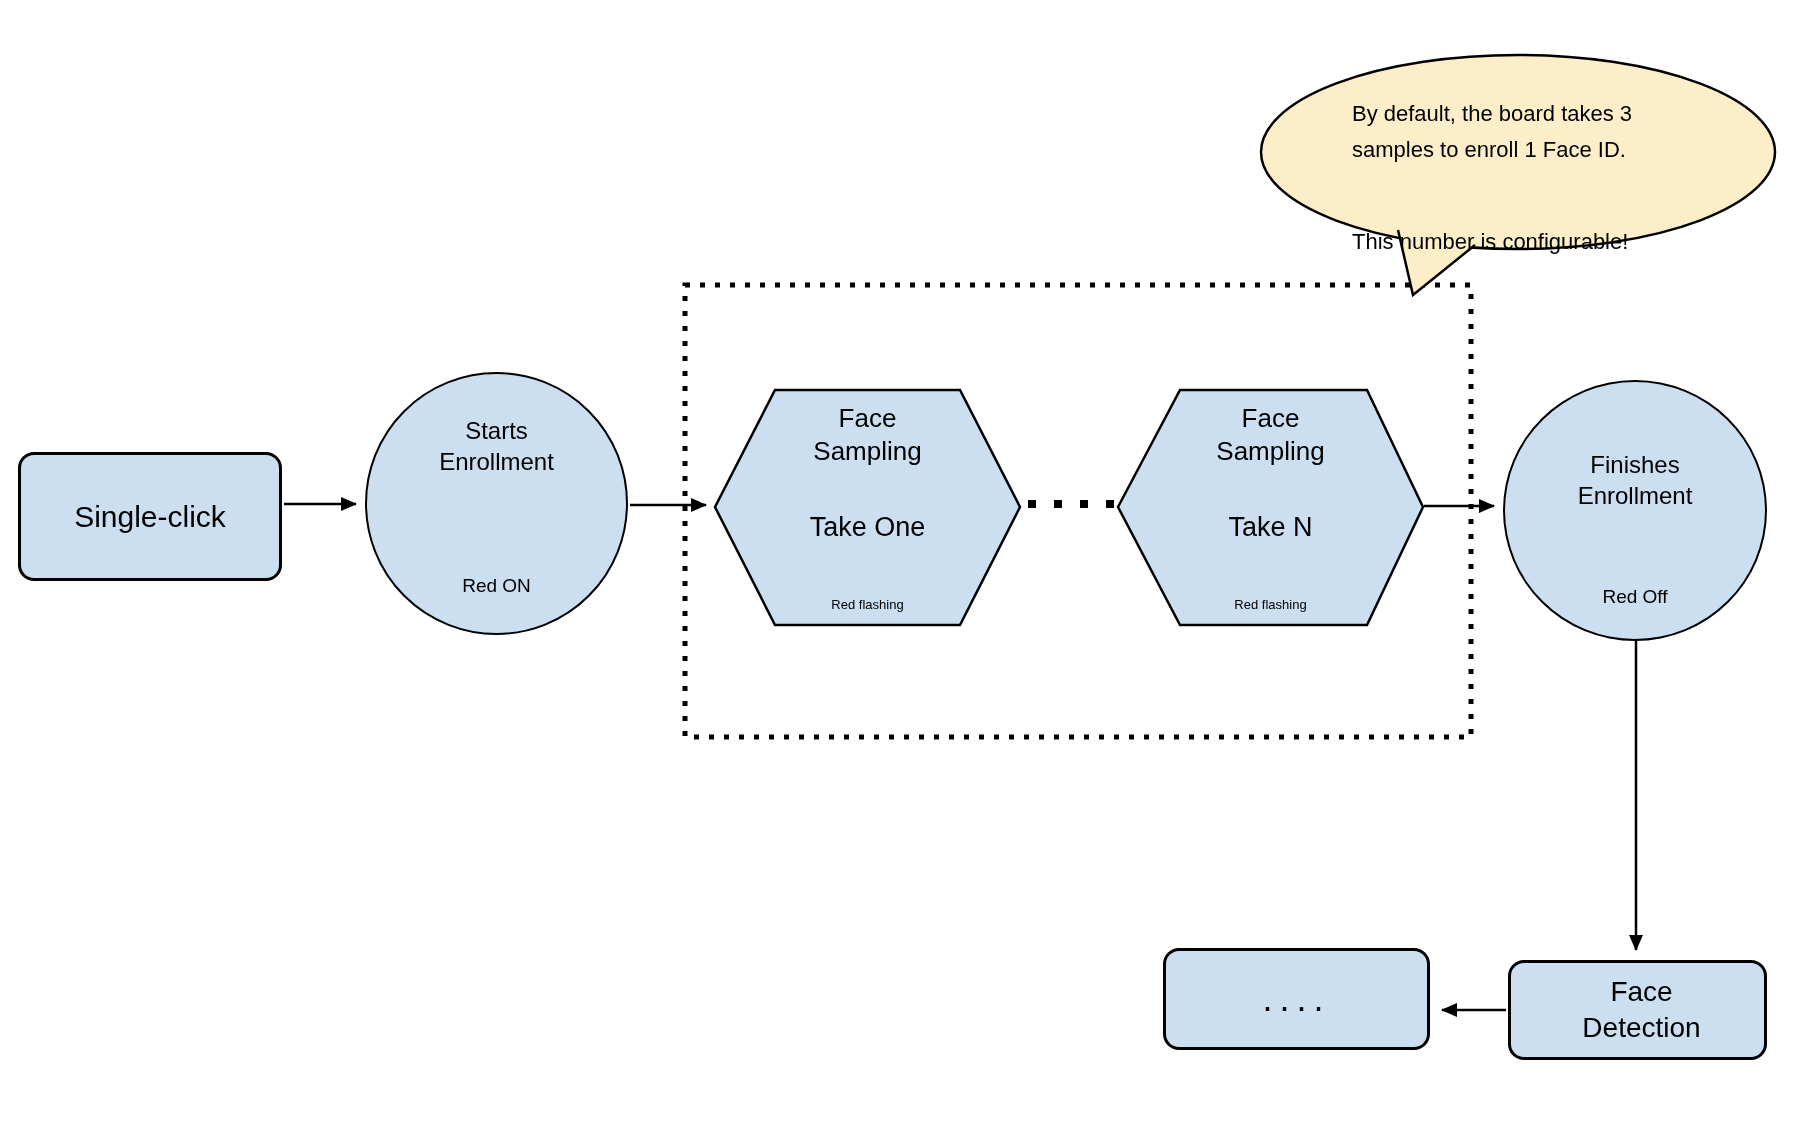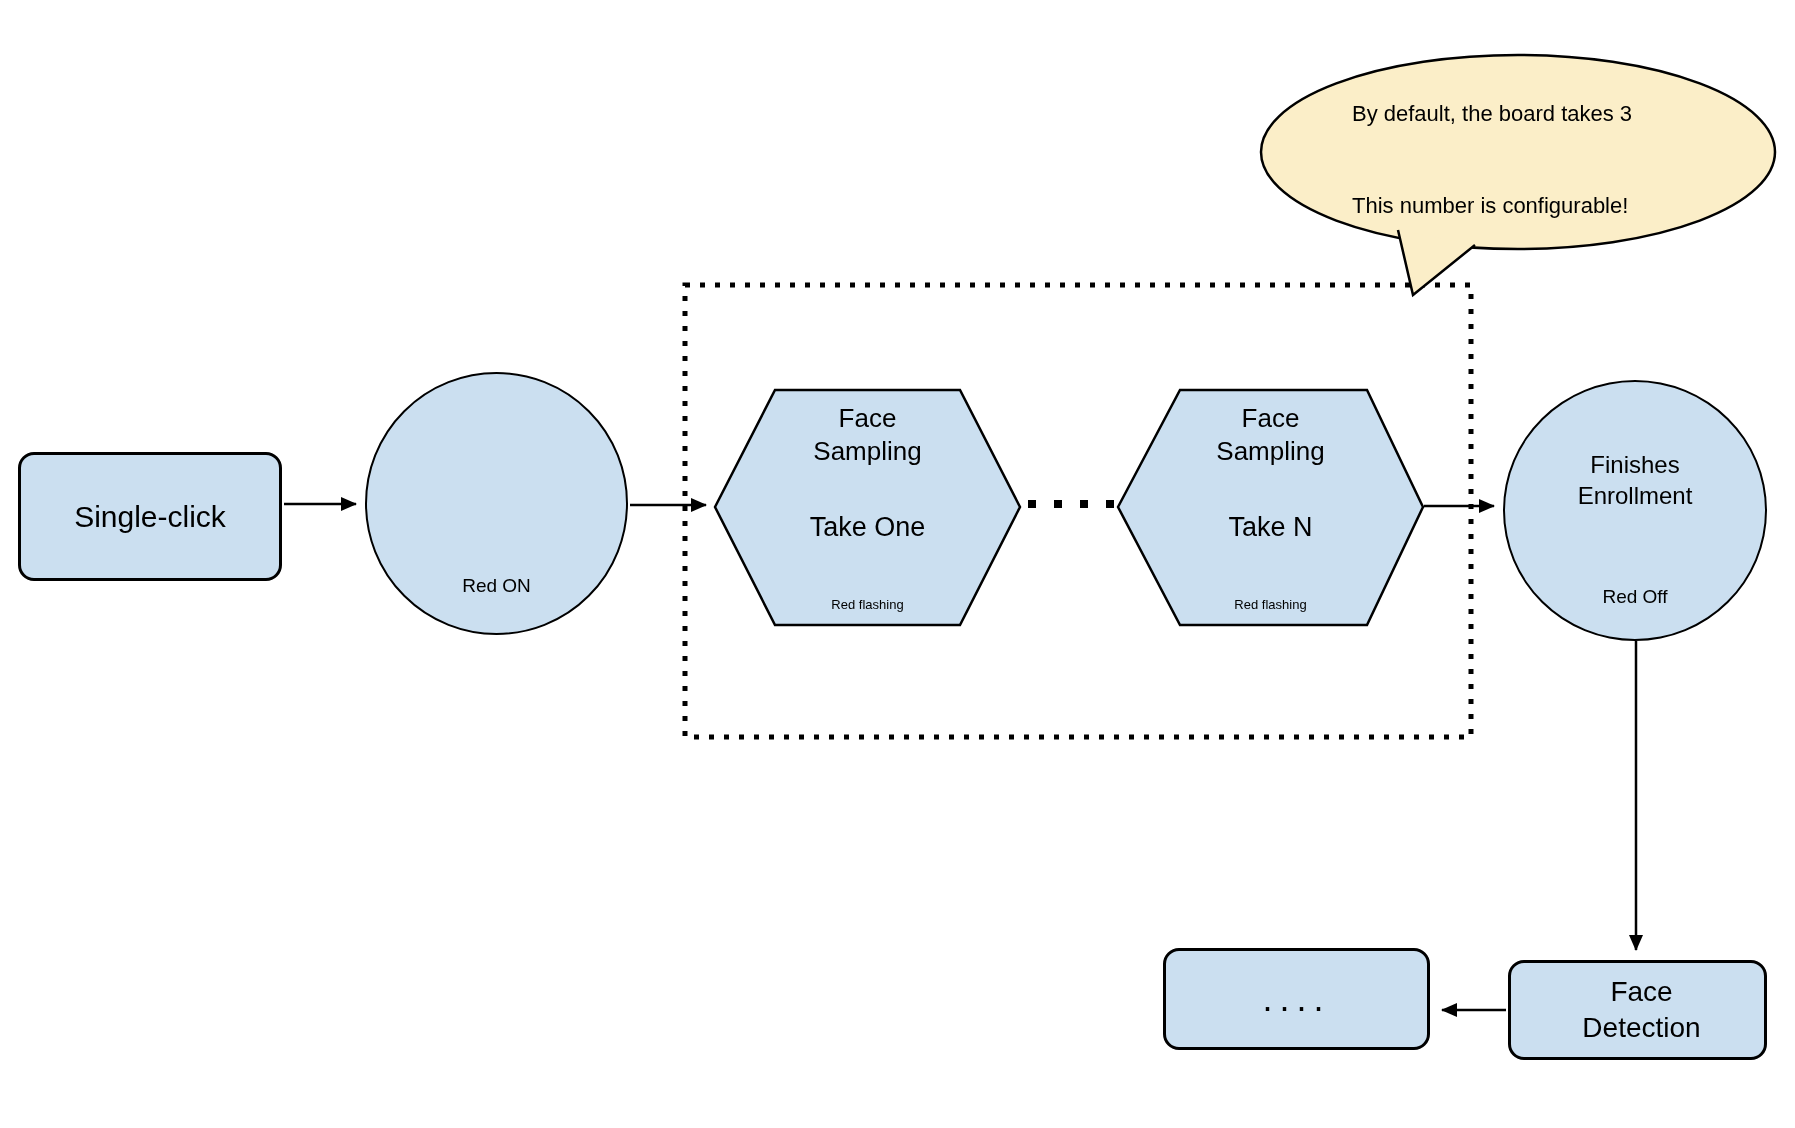--- a/index.html
+++ b/index.html
@@ -61,20 +61,23 @@
       <path d="M 1398 230 L 1413 295 L 1475 245" fill="#FBEEC8" stroke="#000" stroke-width="2.5"></path>
     </g>
   </svg>
 
   <div class="node rounded label-single" style="left:18px;top:452px;width:264px;height:129px;">
     <span>Single-click</span>
   </div>
 
   <div class="node circle" style="left:365px;top:372px;width:263px;height:263px;"></div>
   <div class="overlay" style="left:365px;top:372px;width:263px;height:263px;">
+    <div class="ov-title circle-title" style="top:44px;">
+      <span class="wrapbox" style="width:150px;">Starts Enrollment</span>
+    </div>
     <div class="circle-status" style="bottom:38px;">Red ON</div>
   </div>
 
   <div class="overlay" style="left:715px;top:390px;width:305px;height:235px;">
     <div class="ov-title hex-title" style="top:12px;">
       <span class="wrapbox" style="width:130px;">Face Sampling</span>
     </div>
     <div class="hex-sub">Take One</div>
     <div class="hex-status">Red flashing</div>
   </div>
@@ -98,16 +101,17 @@
   <div class="node rounded label-facedet" style="left:1508px;top:960px;width:259px;height:100px;">
     <span class="wrapbox" style="display:block;width:160px;margin:0 auto;">Face Detection</span>
   </div>
 
   <div class="node rounded label-dots" style="left:1163px;top:958px;width:267px;height:102px;">
     <span>....</span>
   </div>
 
   <div class="callout-text">
     <div>By default, the board takes 3</div>
+    <div>samples to enroll 1 Face ID.</div>
     <div class="callout-gap">This number is configurable!</div>
   </div>
 
 </div>
 
 </body></html>

